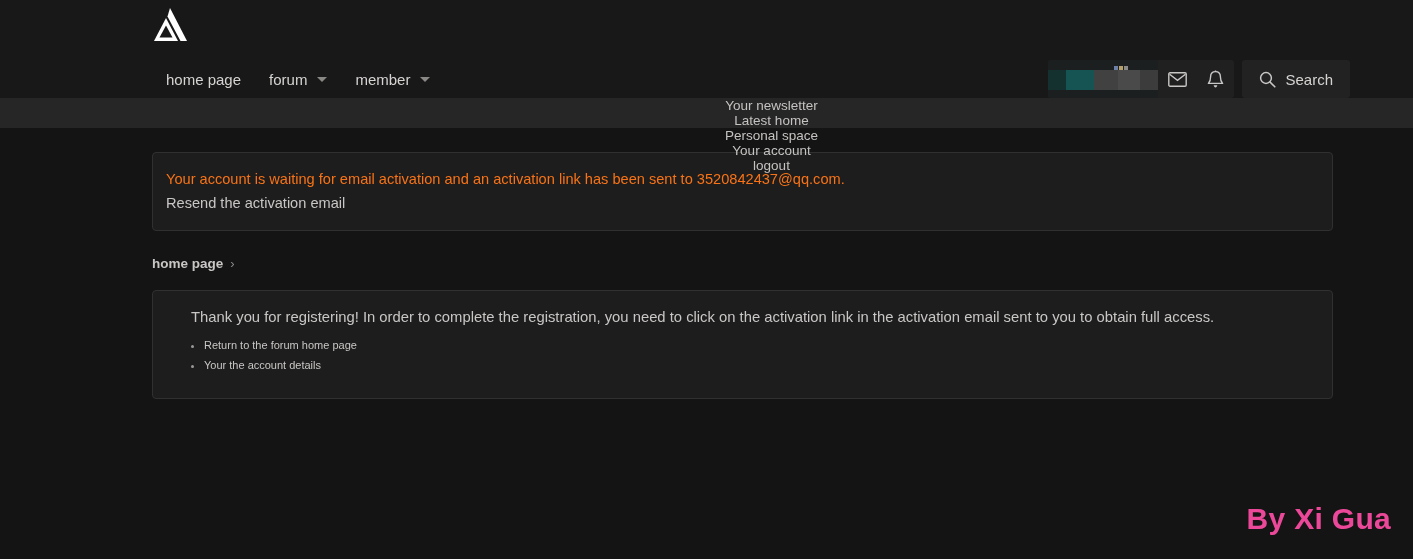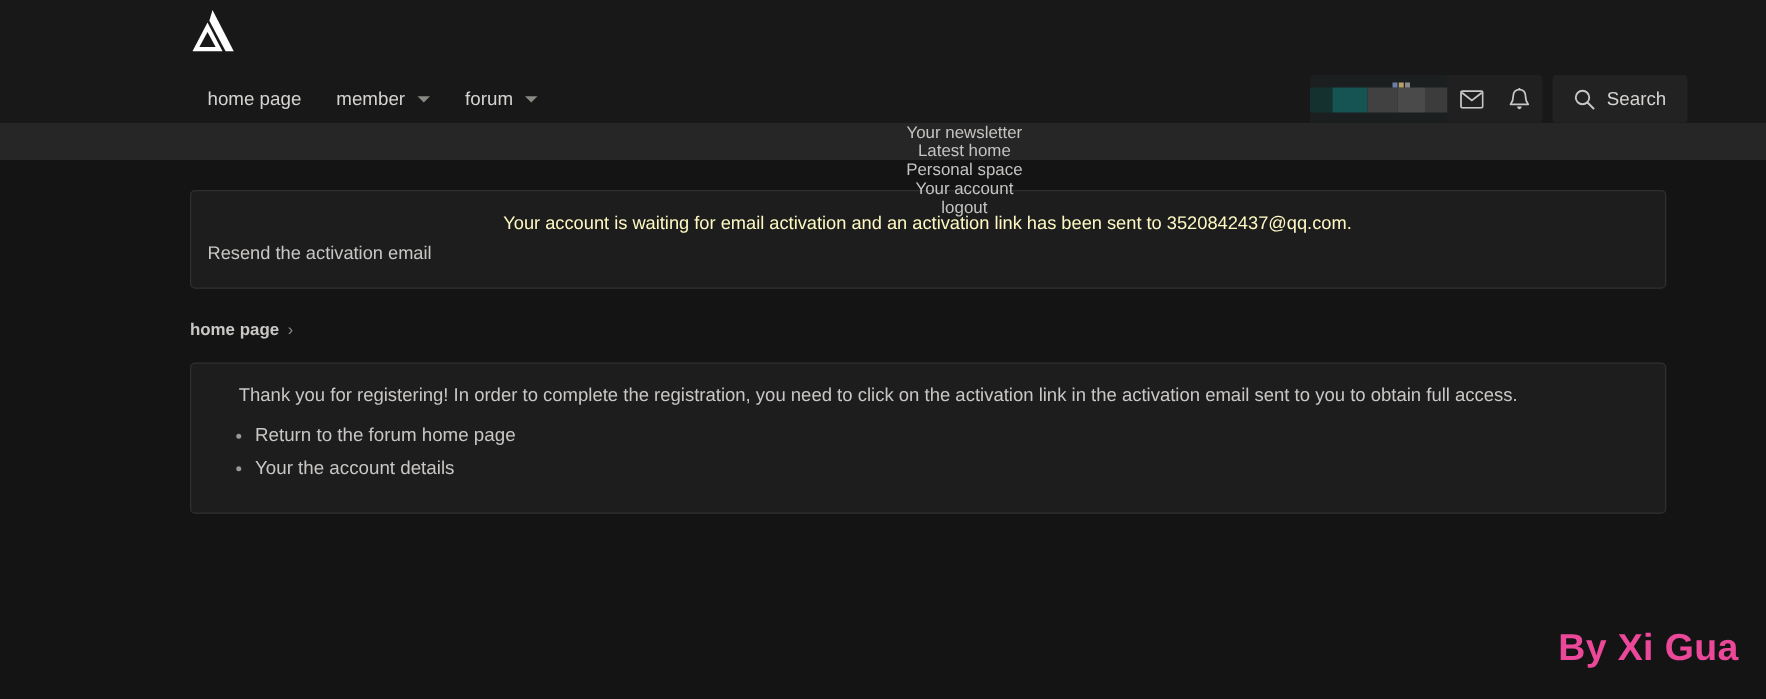--- a/index.html
+++ b/index.html
@@ -165,22 +165,21 @@
     width: 1181px;
   }
 
   .notice {
     margin-top: 24px;
     padding: 16px 14px 16px 13px;
     line-height: 1.48;
   }
   .notice-line {
     font-size: 14.6px;
-    color: #fef9c3;
-    text-align: center;
+    color: #f97316;
   }
   .notice-link {
     font-size: 14.6px;
     color: #c9c7c5;
     cursor: pointer;
     display: inline-block;
   }
 
   .breadcrumb {
     margin-top: 25px;
@@ -213,21 +212,21 @@
   }
   .content-lead {
     font-size: 14.8px;
     color: #c9c7c5;
     margin-left: 25px;
   }
   .content-list {
     margin: 13px 0 0 38px;
   }
   .content-list li {
-    font-size: 15px;
+    font-size: 11px;
     color: #c9c7c5;
     line-height: 1.45;
     margin-bottom: 4px;
     cursor: pointer;
   }
   .content-list li::marker { color: #9b9997; }
 
   
   .watermark {
     position: absolute;
@@ -251,25 +250,25 @@
         <path d="M14 11 L26 34 L2 34 Z" fill="#ffffff"></path>
         <path d="M14 18.5 L20.5 30.5 L7.5 30.5 Z" fill="#181818"></path>
       </svg>
     </div>
 
     <nav class="primary-nav">
       <div class="nav-item">
         <span>home page</span>
       </div>
       <div class="nav-item">
+        <span>forum</span>
+        <span class="caret"></span>
+      </div>
+      <div class="nav-item">
         <span>member</span>
-        <span class="caret"></span>
-      </div>
-      <div class="nav-item">
-        <span>forum</span>
         <span class="caret"></span>
       </div>
     </nav>
 
     <div class="header-right">
       <div class="visitor-group">
 
         <div class="account-blurred">
           <span class="blk b1"></span>
           <span class="blk b2"></span>

